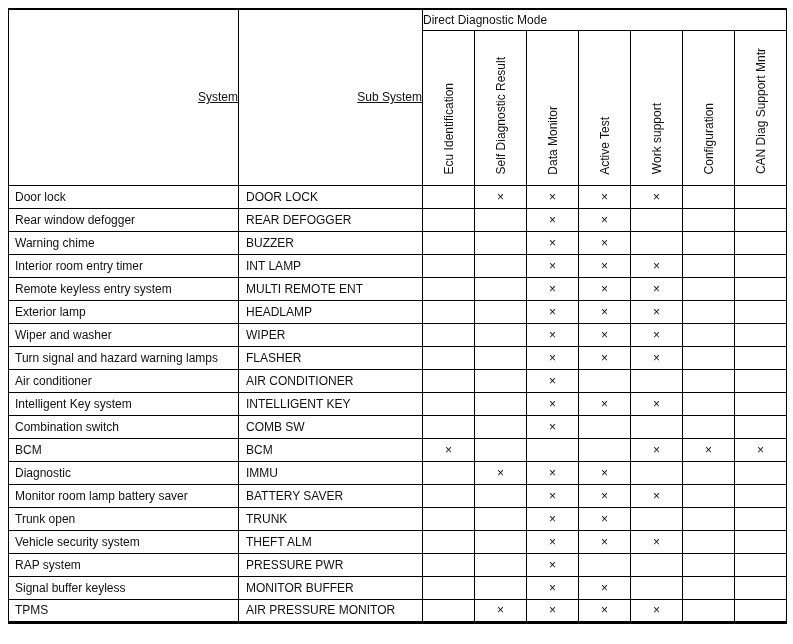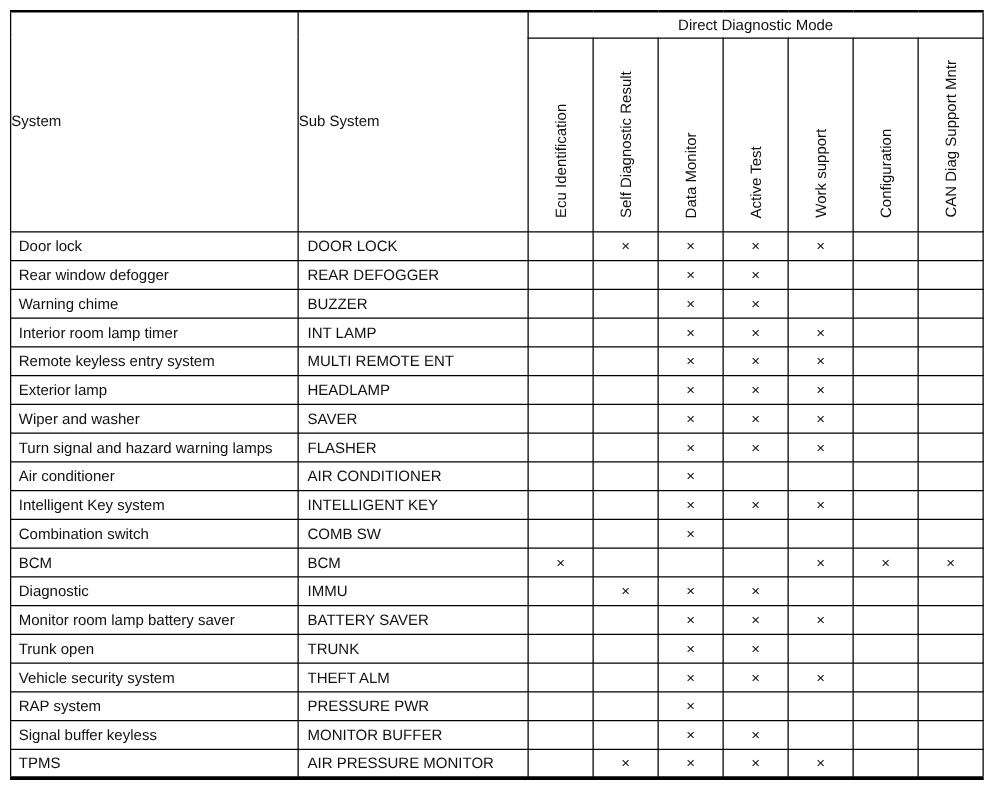--- a/index.html
+++ b/index.html
@@ -26,28 +26,29 @@
   }
   table.diag th, table.diag td {
     border: 1px solid #000;
     font-weight: normal;
     font-size: 12px;
     box-sizing: border-box;
     overflow: hidden;
   }
   th.span-header {
     height: 21px;
-    text-align: center;
-    vertical-align: middle;
-    padding: 0;
-  }
-  th.corner-header {
     text-align: left;
     vertical-align: middle;
     padding: 0;
+  }
+  th.corner-header {
+    text-align: right;
+    vertical-align: middle;
+    padding: 0;
+    text-decoration: underline;
   }
   th.mode-header {
     height: 155px;
     vertical-align: bottom;
     text-align: center;
     padding: 0 0 7px 0;
   }
   th.mode-header .vtext {
     display: inline-block;
     writing-mode: vertical-rl;
@@ -133,21 +134,21 @@
           <td class="sub">BUZZER</td>
           <td class="mark"></td>
           <td class="mark"></td>
           <td class="mark">×</td>
           <td class="mark">×</td>
           <td class="mark"></td>
           <td class="mark"></td>
           <td class="mark"></td>
         </tr>
         <tr>
-          <td class="sys">Interior room lamp timer</td>
+          <td class="sys">Interior room entry timer</td>
           <td class="sub">INT LAMP</td>
           <td class="mark"></td>
           <td class="mark"></td>
           <td class="mark">×</td>
           <td class="mark">×</td>
           <td class="mark">×</td>
           <td class="mark"></td>
           <td class="mark"></td>
         </tr>
         <tr>
@@ -167,21 +168,21 @@
           <td class="mark"></td>
           <td class="mark"></td>
           <td class="mark">×</td>
           <td class="mark">×</td>
           <td class="mark">×</td>
           <td class="mark"></td>
           <td class="mark"></td>
         </tr>
         <tr>
           <td class="sys">Wiper and washer</td>
-          <td class="sub">SAVER</td>
+          <td class="sub">WIPER</td>
           <td class="mark"></td>
           <td class="mark"></td>
           <td class="mark">×</td>
           <td class="mark">×</td>
           <td class="mark">×</td>
           <td class="mark"></td>
           <td class="mark"></td>
         </tr>
         <tr>
           <td class="sys">Turn signal and hazard warning lamps</td>

